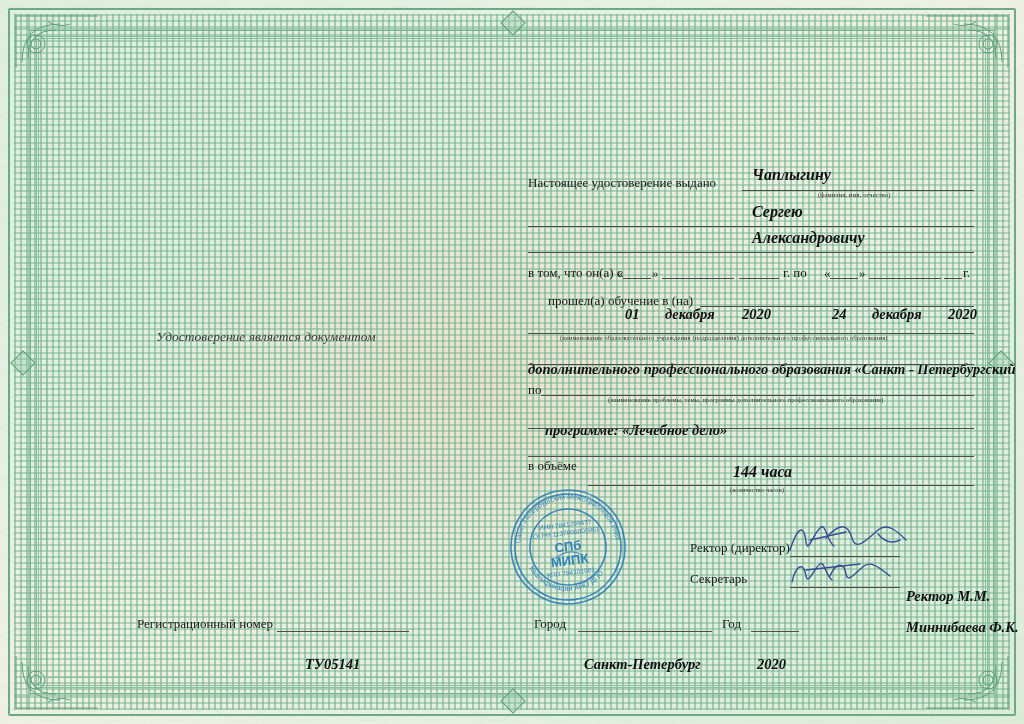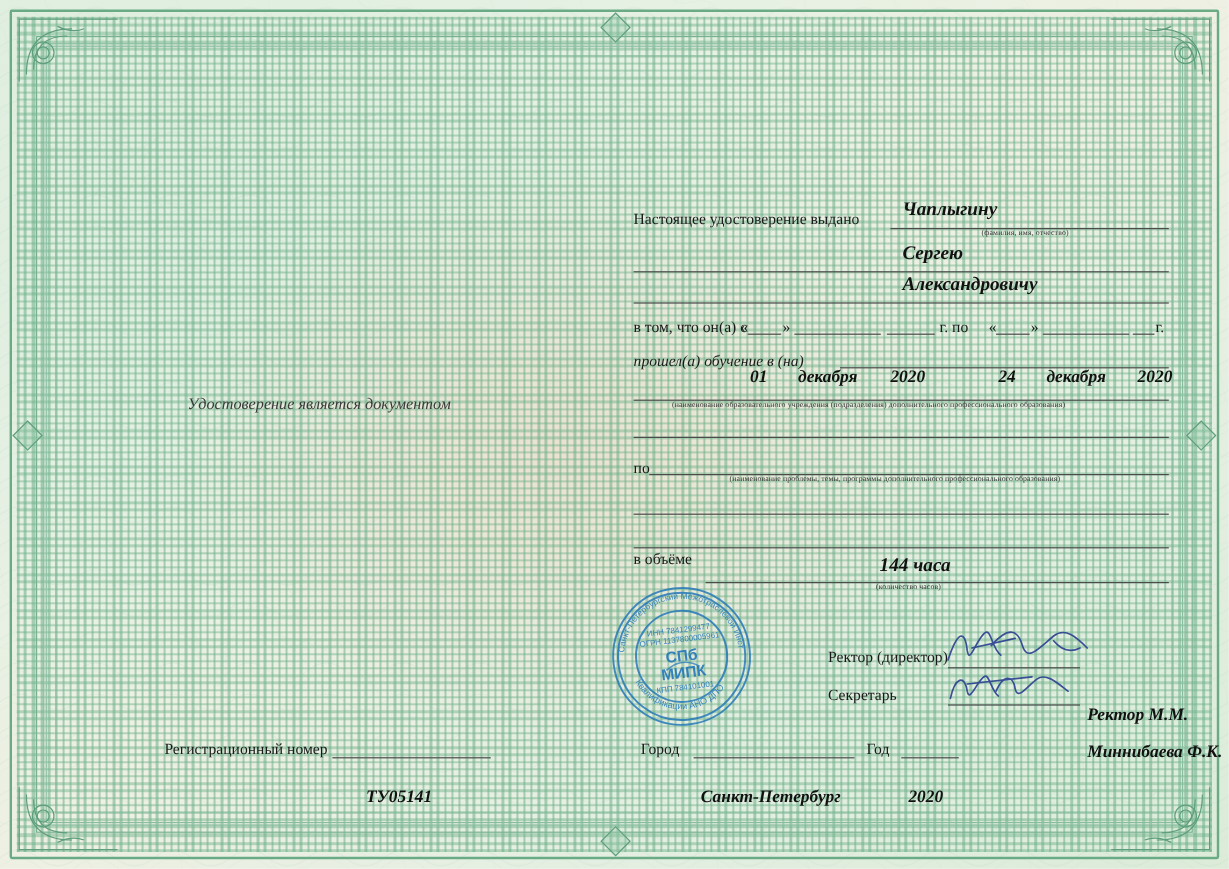--- a/index.html
+++ b/index.html
@@ -337,29 +337,31 @@
     <div class="abs label" style="left:824px; top:265px;">«</div>
     <div class="abs value small" style="left:832px; top:258px;">24</div>
     <div class="underline" style="left:830px; top:278px; width:28px;"></div>
     <div class="abs label" style="left:859px; top:265px;">»</div>
     <div class="abs value small" style="left:872px; top:258px;">декабря</div>
     <div class="underline" style="left:869px; top:278px; width:72px;"></div>
     <div class="abs value small" style="left:948px; top:258px;">2020</div>
     <div class="underline" style="left:944px; top:278px; width:18px;"></div>
     <div class="abs label" style="left:963px; top:265px;">г.</div>
 
-    <div class="abs label" style="left:528px; top:293px;font-style:italic;">прошел(а) обучение в (на)</div>
+    <div class="abs label" style="left:548px; top:293px;">прошел(а) обучение в (на)</div>
     <div class="underline" style="left:700px; top:306px; width:274px;"></div>
 
+    <div class="abs value small" style="left:528px; top:313px;">дополнительного профессионального образования «Санкт - Петербургский</div>
     <div class="underline" style="left:528px; top:333px; width:446px;"></div>
     <div class="abs hint" style="left:560px; top:334px;">(наименование образовательного учреждения (подразделения) дополнительного профессионального образования)</div>
 
     <div class="underline" style="left:528px; top:364px; width:446px;"></div>
 
     <div class="abs label" style="left:528px; top:382px;">по</div>
+    <div class="abs value small" style="left:545px; top:374px;">программе: «Лечебное дело»</div>
     <div class="underline" style="left:541px; top:395px; width:433px;"></div>
     <div class="abs hint" style="left:608px; top:396px;">(наименование проблемы, темы, программы дополнительного профессионального образования)</div>
 
     <div class="underline" style="left:528px; top:428px; width:446px;"></div>
     <div class="underline" style="left:528px; top:456px; width:446px;"></div>
 
     <div class="abs label" style="left:528px; top:458px;">в объёме</div>
     <div class="abs value" style="left:733px; top:463px;">144 часа</div>
     <div class="underline" style="left:588px; top:485px; width:386px;"></div>
     <div class="abs hint" style="left:730px; top:486px;">(количество часов)</div>

